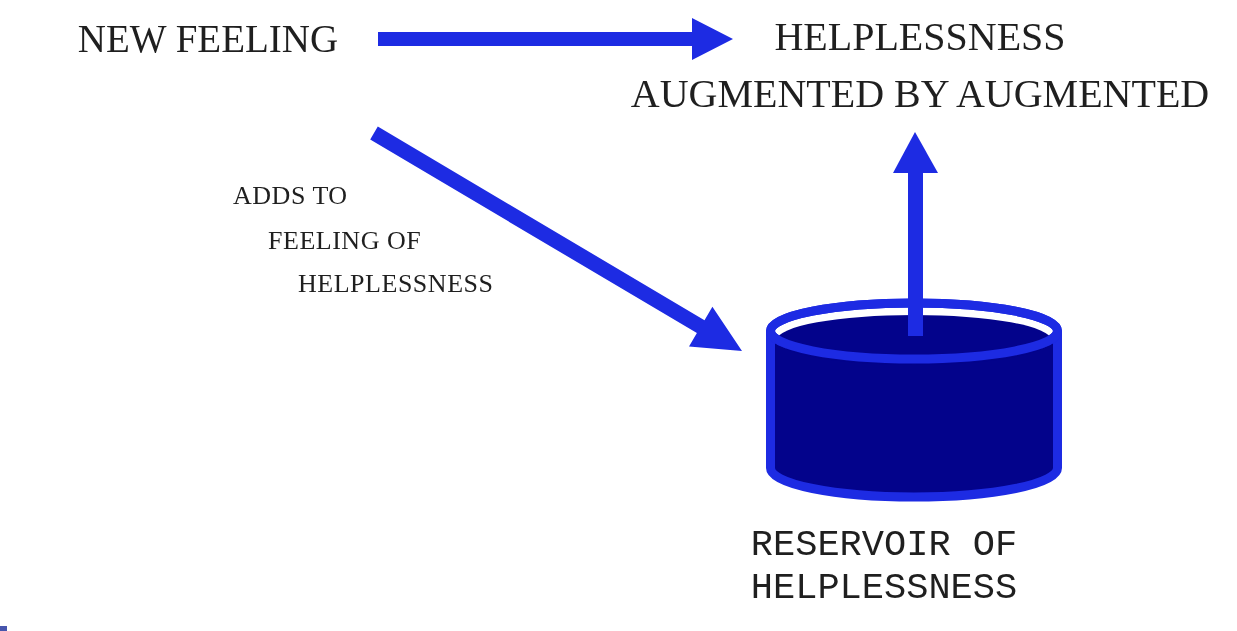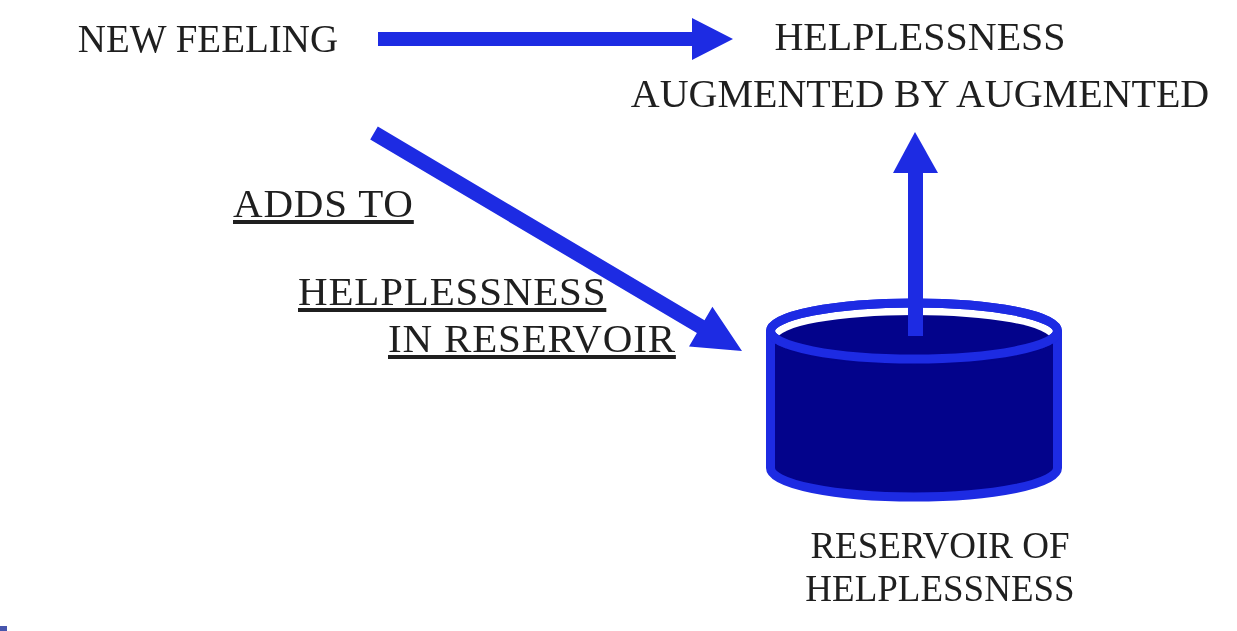--- a/index.html
+++ b/index.html
@@ -13,26 +13,26 @@
   }
   #shapes{position:absolute;left:0;top:0;width:1237px;height:631px;}
   .arrow{fill:var(--arrow-blue,#1d2be3);stroke:none;}
   .vessel-fill{fill:var(--reservoir-fill,#03038b);}
   .vessel-stroke{stroke:var(--arrow-blue,#1d2be3);stroke-width:9;}
   .txt{position:absolute;letter-spacing:0.02em;line-height:1;white-space:nowrap;}
   .block{position:absolute;text-align:center;}
   .block .line{white-space:nowrap;}
   #new-feeling{left:28px;top:13px;width:360px;font-size:39px;line-height:52px;}
   #augmented{left:620px;top:8px;width:600px;font-size:40px;line-height:57px;}
-  .adds-line{font-size:41px;text-decoration:underline;}
+  .adds-line{font-size:26px;}
   #adds-l1{left:233px;top:183px;}
   #adds-l2{left:268px;top:228px;}
   #adds-l3{left:298px;top:271px;}
   #adds-l4{left:388px;top:318px;}
-  #reservoir-label{left:760px;top:524px;width:360px;font-size:37px;line-height:43px;}
+  #reservoir-label{left:704px;top:524px;width:360px;font-size:37px;line-height:43px;font-family:Liberation Mono, monospace;}
 </style>
 </head>
 <body>
 
 <div id="stage">
 
   <svg id="shapes" viewBox="0 0 1237 631" xmlns="http://www.w3.org/2000/svg">
 
     <polygon class="arrow" points="378,32 692,32 692,18 733,39 692,60 692,46 378,46"></polygon>
 
@@ -56,21 +56,21 @@
   <div id="new-feeling" class="block">
     <div class="line">NEW FEELING</div>
   </div>
 
   <div id="augmented" class="block">
     <div class="line">HELPLESSNESS</div>
     <div class="line">AUGMENTED BY AUGMENTED</div>
   </div>
 
   <div id="adds-l1" class="txt adds-line">ADDS TO</div>
+  <div id="adds-l2" class="txt adds-line">FEELING OF</div>
   <div id="adds-l3" class="txt adds-line">HELPLESSNESS</div>
-  <div id="adds-l4" class="txt adds-line">IN RESERVOIR</div>
 
   <div id="reservoir-label" class="block">
     <div class="line">RESERVOIR OF</div>
     <div class="line">HELPLESSNESS</div>
   </div>
 
 </div>
 
 </body></html>

